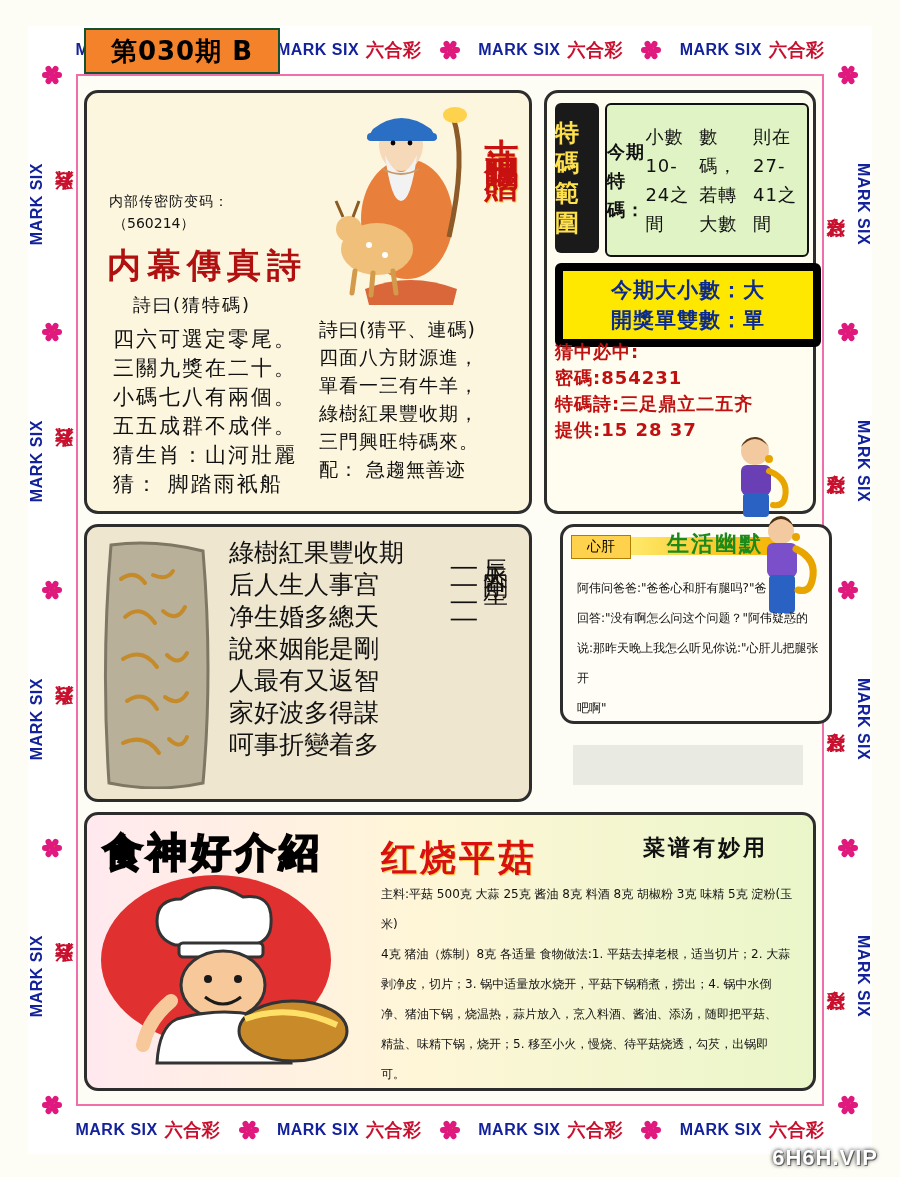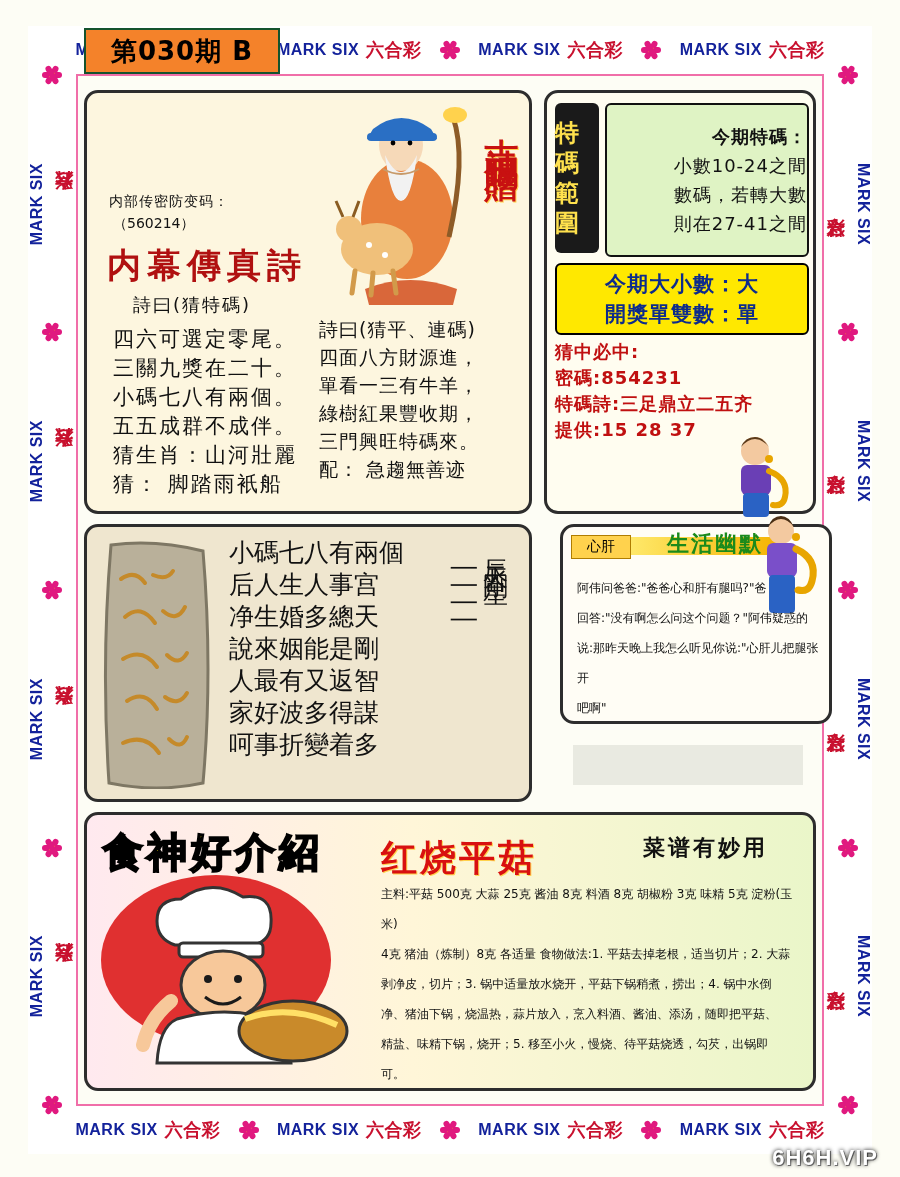--- a/index.html
+++ b/index.html
@@ -140,27 +140,27 @@
   }
   .tema-label{
     position:absolute;left:8px;top:10px;width:44px;height:150px;
     background:#1a1a1a;color:#ffe14d;border-radius:6px;
     display:flex;flex-direction:column;align-items:center;justify-content:center;
     font-size:24px;font-weight:bold;line-height:30px;
   }
   .tema-box{
     position:absolute;left:58px;top:10px;width:200px;height:150px;
     background:#dff3c4;border:2px solid #111;border-radius:6px;
-    display:flex;flex-direction:column;align-items:flex-end;justify-content:center;
+    display:flex;flex-direction:row;align-items:center;justify-content:center;
     font-size:18px;color:#111;line-height:29px;letter-spacing:1px;
   }
   .tema-box .t0{font-weight:bold;}
   .dx-box{
     position:absolute;left:8px;top:170px;width:250px;height:68px;
-    background:#ffe800;border:2px solid #000000;border-radius:6px;
+    background:#ffe800;border:8px solid #000000;border-radius:6px;
     display:flex;flex-direction:column;align-items:center;justify-content:center;
     font-size:21px;font-weight:bold;color:#0d2b8c;line-height:30px;letter-spacing:1px;
   }
   .guess-box{
     position:absolute;left:8px;top:246px;width:250px;height:116px;
     font-size:18px;color:#c01010;line-height:26px;letter-spacing:1px;
     font-weight:bold;
   }
   .guess-box .row{white-space:nowrap;}
   .boy{
@@ -523,21 +523,21 @@
         <g stroke="#c58a2a" stroke-width="4" fill="none" stroke-linecap="round">
           <path d="M24 40 q14 -10 24 4 M56 36 q14 6 20 -4"></path>
           <path d="M28 78 q16 -14 30 6 M66 72 q14 12 22 -4"></path>
           <path d="M26 120 q20 -12 34 8 M70 116 q12 12 20 -2"></path>
           <path d="M30 162 q18 -12 30 8 M68 158 q14 10 22 -4"></path>
           <path d="M26 204 q22 -10 36 10 M72 200 q12 12 18 -2"></path>
         </g>
       </svg>
 
       <div class="mid-poem">
-        <div>小碼七八有兩個</div>
+        <div>綠樹紅果豐收期</div>
         <div>后人生人事宫</div>
         <div>净生婚多總天</div>
         <div>說來姻能是剛</div>
         <div>人最有又返智</div>
         <div>家好波多得謀</div>
         <div>呵事折變着多</div>
       </div>
 
       <div class="mid-dash">││││</div>
       <div class="mid-vert">辰天剛星</div>

